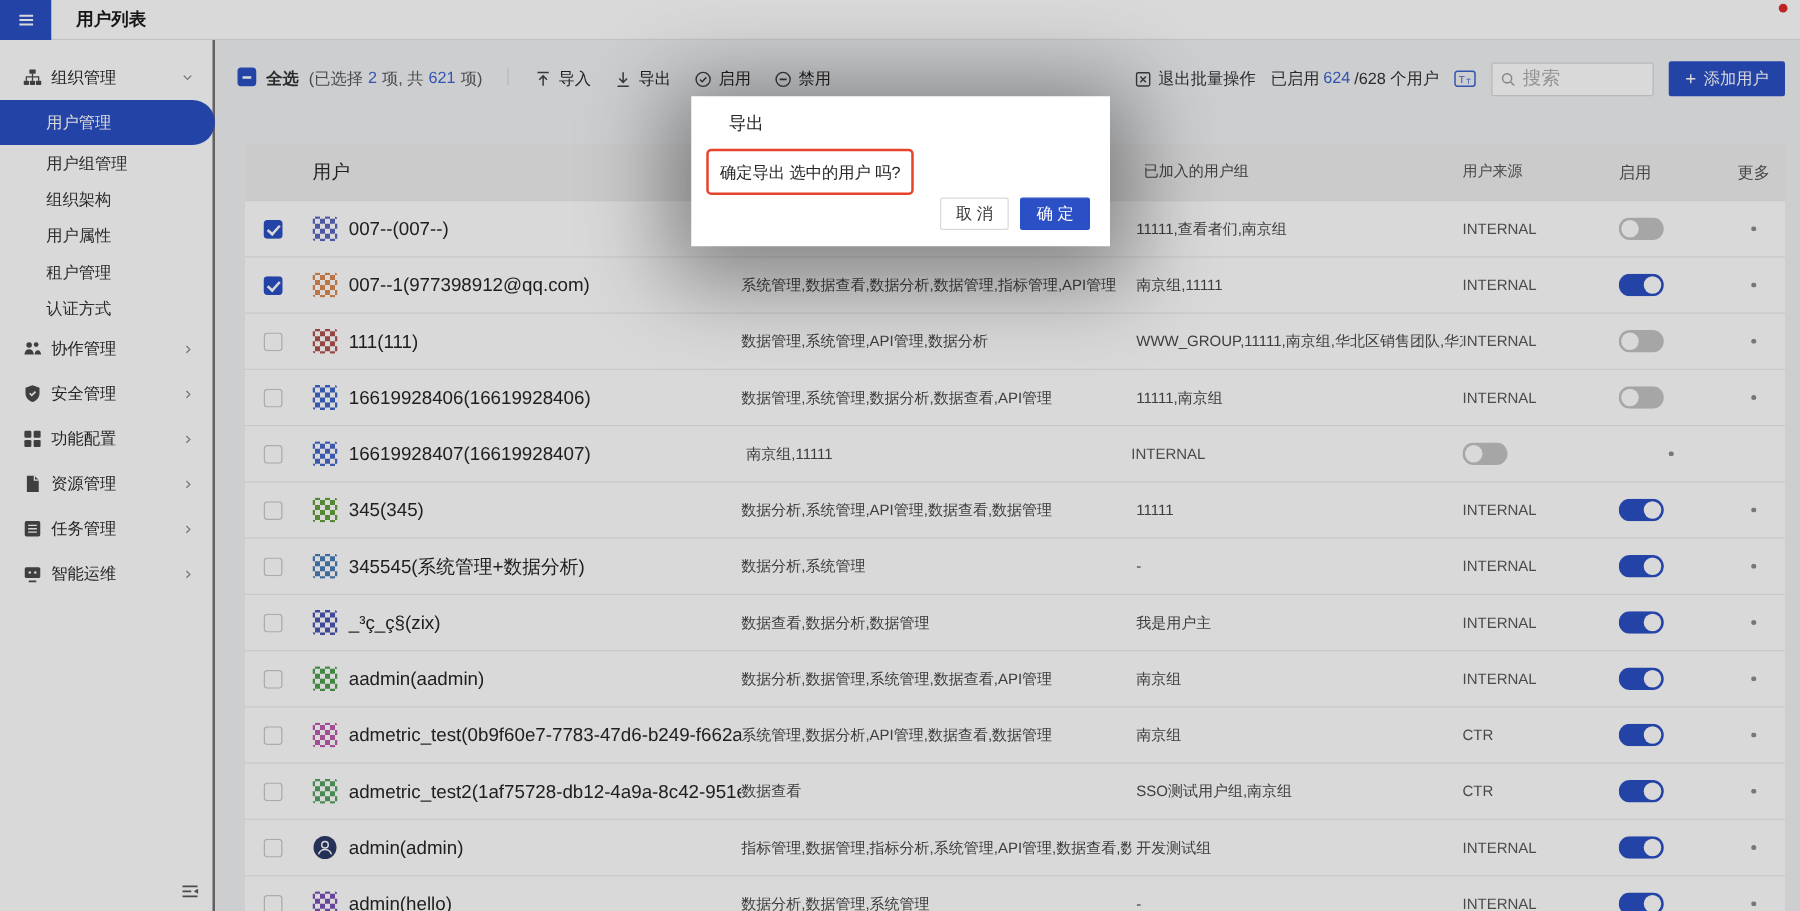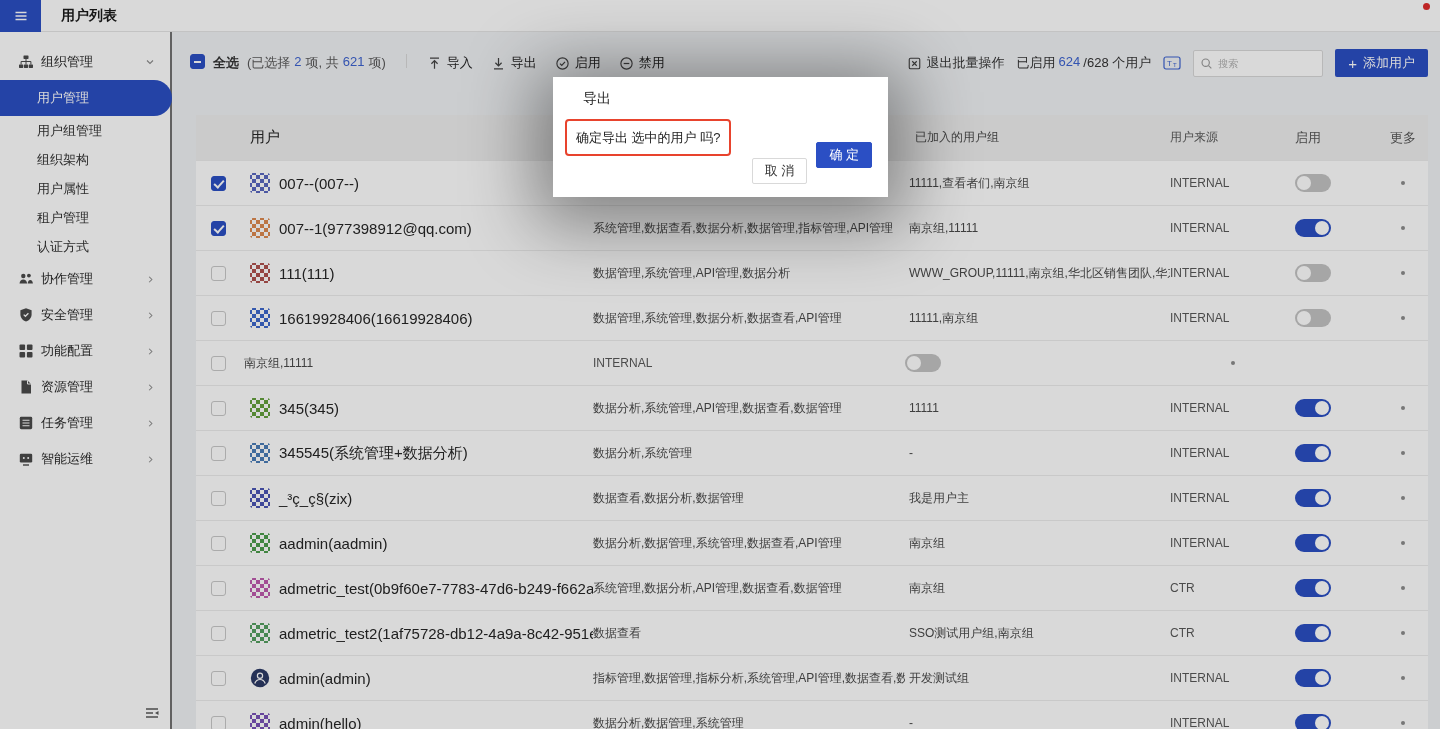--- a/index.html
+++ b/index.html
@@ -60,22 +60,22 @@
   .tb-action { display:flex; align-items:center; gap:5px; cursor:pointer; color:#262626; }
   .tb-action .tb-ic { width:15px; height:15px; color:#444; }
   .tb-right { margin-left:auto; display:flex; align-items:center; gap:12px; }
   .exit-batch { display:flex; align-items:center; gap:5px; cursor:pointer; }
   .exit-batch .tb-ic { width:15px; height:15px; color:#444; }
   .stat { color:#333; display:flex; gap:3px; }
   .tt-icon { width:18px; height:16px; color:var(--link); cursor:pointer; }
   .searchbox { width:130px; height:27px; background:#fff; border:1px solid #d9d9d9;
                border-radius:2px; display:flex; align-items:center; padding:0 6px; gap:5px; }
   .searchbox svg { color:#9b9b9b; flex:none; }
-  .searchbox input { border:none; outline:none; width:100%; font-size:10px; color:#701a75;
-                     font-family:Liberation Serif, serif; background:transparent; }
+  .searchbox input { border:none; outline:none; width:100%; font-size:15px; color:#701a75;
+                     font-family:Liberation Mono, monospace; background:transparent; }
   .searchbox input::placeholder { color:#b0b0b0; }
   .btn-add { height:28px; padding:0 13px; background:var(--primary); color:#fff; border:none;
              border-radius:2px; font-size:13px; display:flex; align-items:center; gap:6px;
              cursor:pointer; font-family:inherit; }
   .btn-add .plus { font-size:15px; line-height:1; }
 
   
   .panel { position:absolute; top:83px; left:24px; right:12px; background:#fff; }
   .trow, .thead { display:grid; grid-template-columns:44px 353px 312px 265px 125px 83px 1fr;
                   align-items:center; height:45px; }
@@ -112,21 +112,21 @@
   .modal { position:absolute; left:553px; top:77px; width:335px; height:120px; background:#fff;
            z-index:6; box-shadow:0 10px 70px 18px rgba(0,0,0,0.4); }
   .modal-title { position:absolute; left:30px; top:13px; font-size:14px; color:#262626; }
   .annotation-box { position:absolute; left:12px; top:42px; height:37px; display:flex;
                     align-items:center; padding:0 9px; border:2px solid var(--ann);
                     border-radius:4px; }
   .modal-message { font-size:13px; color:#262626; white-space:nowrap; }
   .modal-actions { position:absolute; right:16px; bottom:13px; display:flex; gap:9px; }
   .btn { height:26px; padding:0 12px; border-radius:2px; font-size:13px; cursor:pointer;
          font-family:inherit; }
-  .btn-cancel { background:#fff; border:1px solid #d9d9d9; color:#333;margin-top:16px; }
+  .btn-cancel { background:#fff; border:1px solid #d9d9d9; color:#333; }
   .btn-confirm { background:var(--primary); border:1px solid var(--primary); color:#fff; }
 </style>
 </head>
 <body style="--primary: #2b4fc4; --link: #3d63d0; --ann: #e8432d; --noti: #e02b2b;">
 
 <div class="topbar">
   <div class="hamburger">
     <svg width="16" height="16" viewBox="0 0 16 16">
         <path d="M2.5 4.5h11M2.5 8h11M2.5 11.5h11" stroke="#fff" stroke-width="1.6" fill="none"></path>
       </svg>
@@ -450,20 +450,24 @@
             </span>
           </div>
     <div class="cell c-more">
             <span class="dots"></span>
           </div>
   </div>
         <div class="trow">
     <div class="cell c-check">
             <span class="cb"></span>
           </div>
+    <div class="cell c-user">
+            <span class="avatar" style="--c: #4668cc;"></span>
+            <span class="uname">16619928407(16619928407)</span>
+          </div>
     <div class="cell c-groups">南京组,11111</div>
     <div class="cell c-source">INTERNAL</div>
     <div class="cell c-toggle">
             <span class="toggle">
               <span class="knob"></span>
             </span>
           </div>
     <div class="cell c-more">
             <span class="dots"></span>
           </div>

